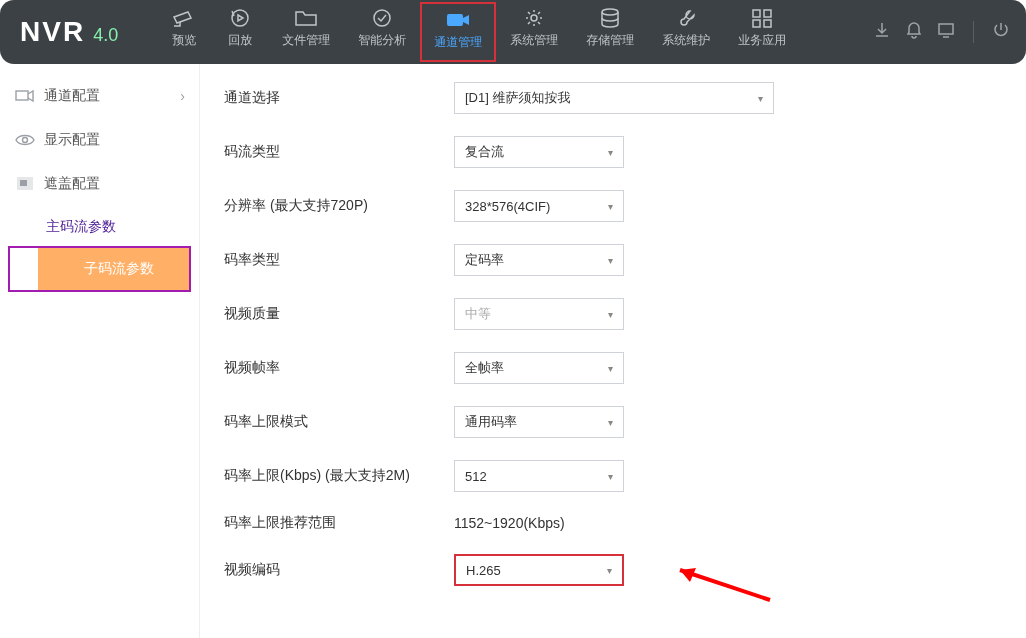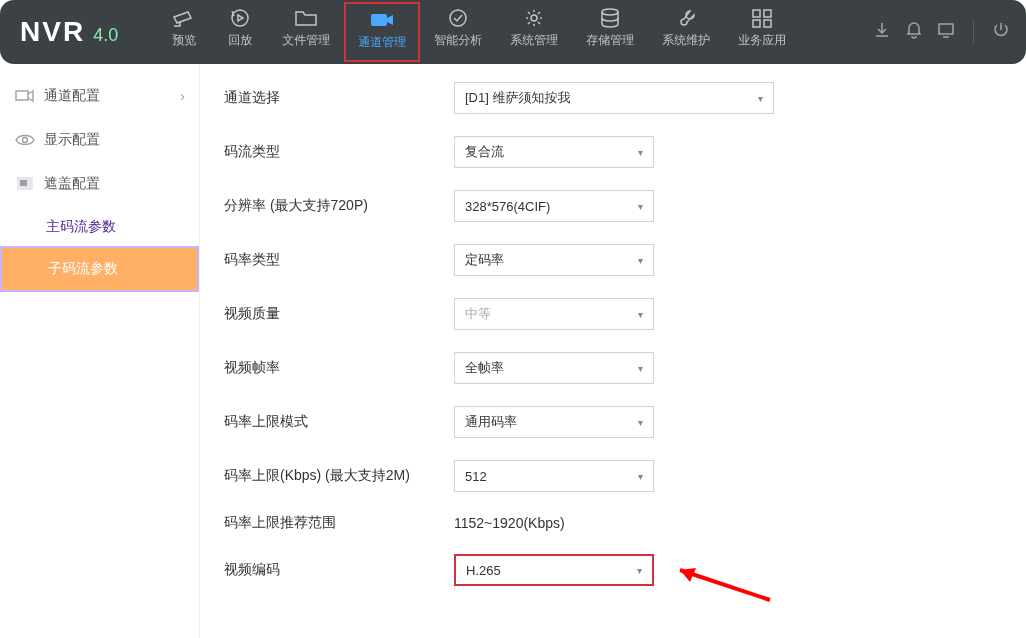--- a/index.html
+++ b/index.html
@@ -25,28 +25,28 @@
     
     .body { display: flex; height: calc(638px - 64px); }
     .sidebar { width: 200px; border-right: 1px solid #eee; padding-top: 10px; }
     .side-top { display:flex; flex-direction:column; }
     .side-item { display: flex; align-items: center; height: 44px; padding: 0 14px; color: #555; font-size: 14px; cursor: pointer; gap: 8px; }
     .side-icon { width: 22px; height:18px; display:flex; align-items:center; justify-content:center; color:#9aa0a6; }
     .side-item .chev { margin-left: auto; color:#9aa0a6; }
     .sub-items { padding-left: 0; }
     .sub-item { height: 42px; display:flex; align-items:center; padding-left: 46px; font-size: 14px; color:#4c1d95; cursor:pointer; }
     .sub-item.active { background: #ffb066; color:#fff; }
-    .sub-highlight { border: 2px solid #c4b5fd; margin: -2px 0; }
+    .sub-highlight { border: 2px solid #a21caf; margin: -2px 8px; padding-left: 28px; }
     
     .content { flex:1; padding: 18px 24px; }
     .form-row { display:flex; align-items:center; margin-bottom: 22px; }
     .form-label { width: 230px; font-size: 14px; color:#333; }
     .select { height: 32px; border:1px solid #cfd3d7; background:#fff; display:flex; align-items:center; justify-content:space-between; padding: 0 10px; font-size:13px; color:#333; cursor:pointer; }
     .select.wide { width: 320px; }
-    .select.narrow { width: 200px; }
+    .select.narrow { width: 170px; }
     .select.disabled { color:#aaa; cursor:default; }
     .select.redbox { border: 2px solid #d6303a; }
     .select .caret { color:#888; font-size:10px; }
     .plain-text { font-size:14px; color:#333; }
     
     
     .arrow-ann { position: absolute; top: 560px; left: 660px; pointer-events:none; }
   </style>
 </head>
 <body>
@@ -77,37 +77,37 @@
       <span class="nav-label">回放</span>
     </div>
     <div class="nav-item">
       <span class="nav-icon">
           <svg width="24" height="20" viewBox="0 0 24 20" stroke-width="1.5">
             <path d="M2 4 L9 4 L11 7 L22 7 L22 17 L2 17 Z"></path>
           </svg>
         </span>
       <span class="nav-label">文件管理</span>
     </div>
+    <div class="nav-item">
+      <span class="nav-icon">
+          <svg width="24" height="22" viewBox="0 0 24 22" stroke-width="1.5">
+            <circle cx="12" cy="11" r="8"></circle>
+            <path d="M8 11 L11 14 L16 8"></path>
+          </svg>
+        </span>
+      <span class="nav-label">智能分析</span>
+    </div>
     <div class="nav-item active">
       <span class="nav-icon">
           <svg class="solid" width="26" height="18" viewBox="0 0 26 18">
             <rect x="2" y="3" width="16" height="12" rx="2"></rect>
             <path d="M18 7 L24 4 L24 14 L18 11 Z"></path>
           </svg>
         </span>
       <span class="nav-label">通道管理</span>
-    </div>
-    <div class="nav-item">
-      <span class="nav-icon">
-          <svg width="24" height="22" viewBox="0 0 24 22" stroke-width="1.5">
-            <circle cx="12" cy="11" r="8"></circle>
-            <path d="M8 11 L11 14 L16 8"></path>
-          </svg>
-        </span>
-      <span class="nav-label">智能分析</span>
     </div>
     <div class="nav-item">
       <span class="nav-icon">
           <svg width="24" height="22" viewBox="0 0 24 22" stroke-width="1.5">
             <circle cx="12" cy="11" r="3"></circle>
             <path d="M12 3 L12 5 M12 17 L12 19 M4 11 L6 11 M18 11 L20 11 M6 5 L8 7 M16 15 L18 17 M6 17 L8 15 M16 7 L18 5"></path>
           </svg>
         </span>
       <span class="nav-label">系统管理</span>
     </div>

